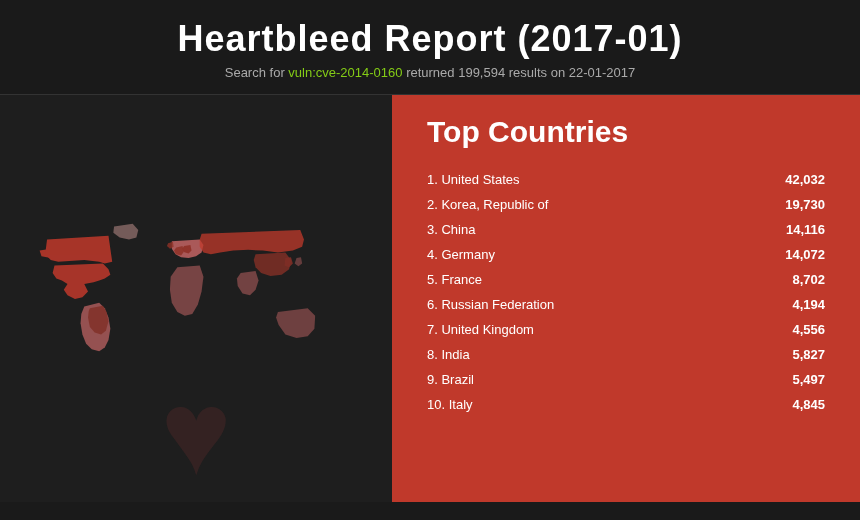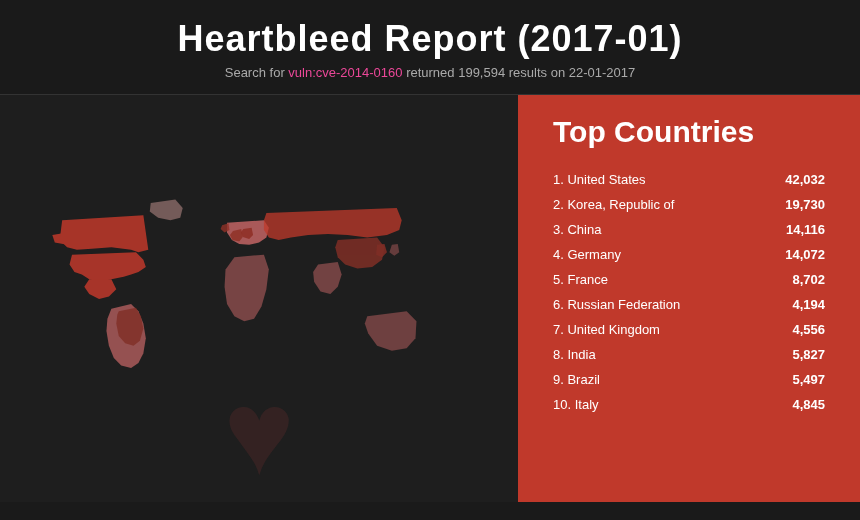--- a/index.html
+++ b/index.html
@@ -25,21 +25,21 @@
       letter-spacing: 1px;
     }
 
     .header .subtitle {
       color: #aaaaaa;
       font-size: 13px;
       margin-top: 5px;
     }
 
     .header .subtitle .link {
-      color: #ec4899;
+      color: #84cc16;
       text-decoration: none;
     }
 
     .content {
       display: flex;
       height: 408px;
       border-top: 1px solid #333;
     }
 
     .map-section {
@@ -68,21 +68,21 @@
       position: absolute;
       top: 50%;
       left: 50%;
       transform: translate(-50%, -50%);
       width: 95%;
       height: 95%;
       z-index: 2;
     }
 
     .countries-section {
-      width: 342px;
+      width: 468px;
       background: #c0392b;
       padding: 20px 35px;
       flex-shrink: 0;
     }
 
     .countries-section h2 {
       color: #ffffff;
       font-size: 30px;
       font-weight: bold;
       margin-bottom: 18px;

